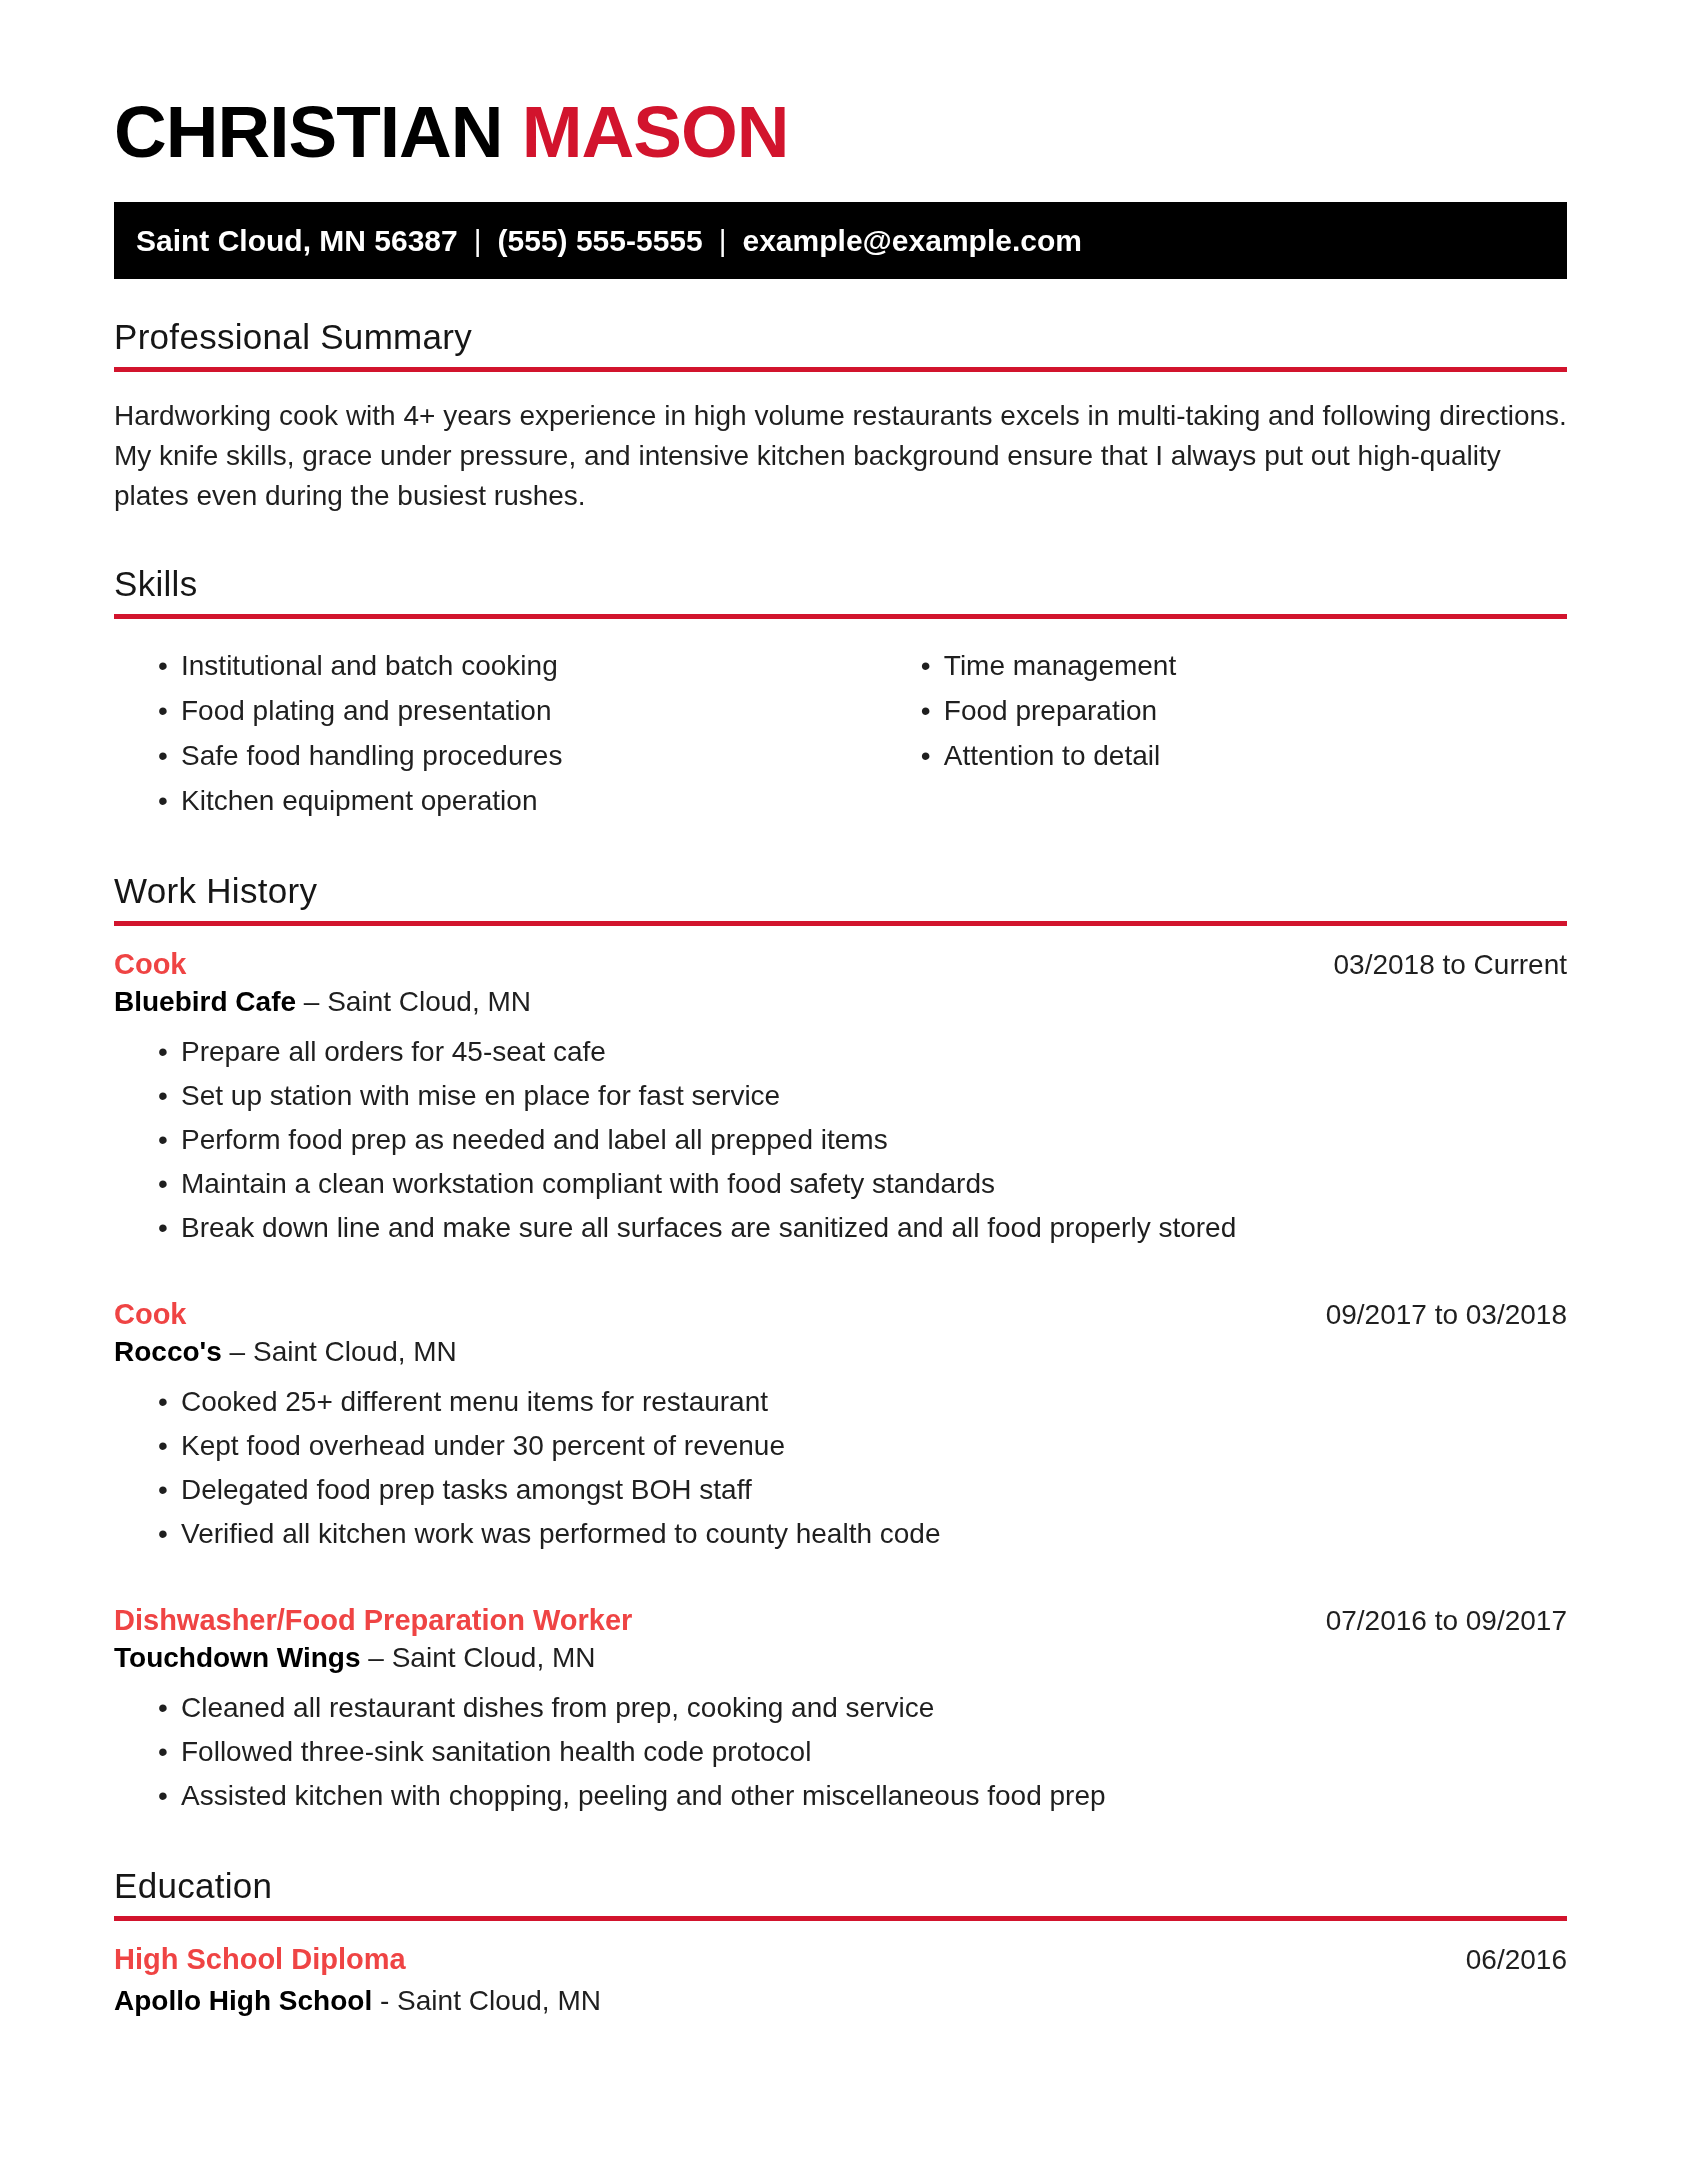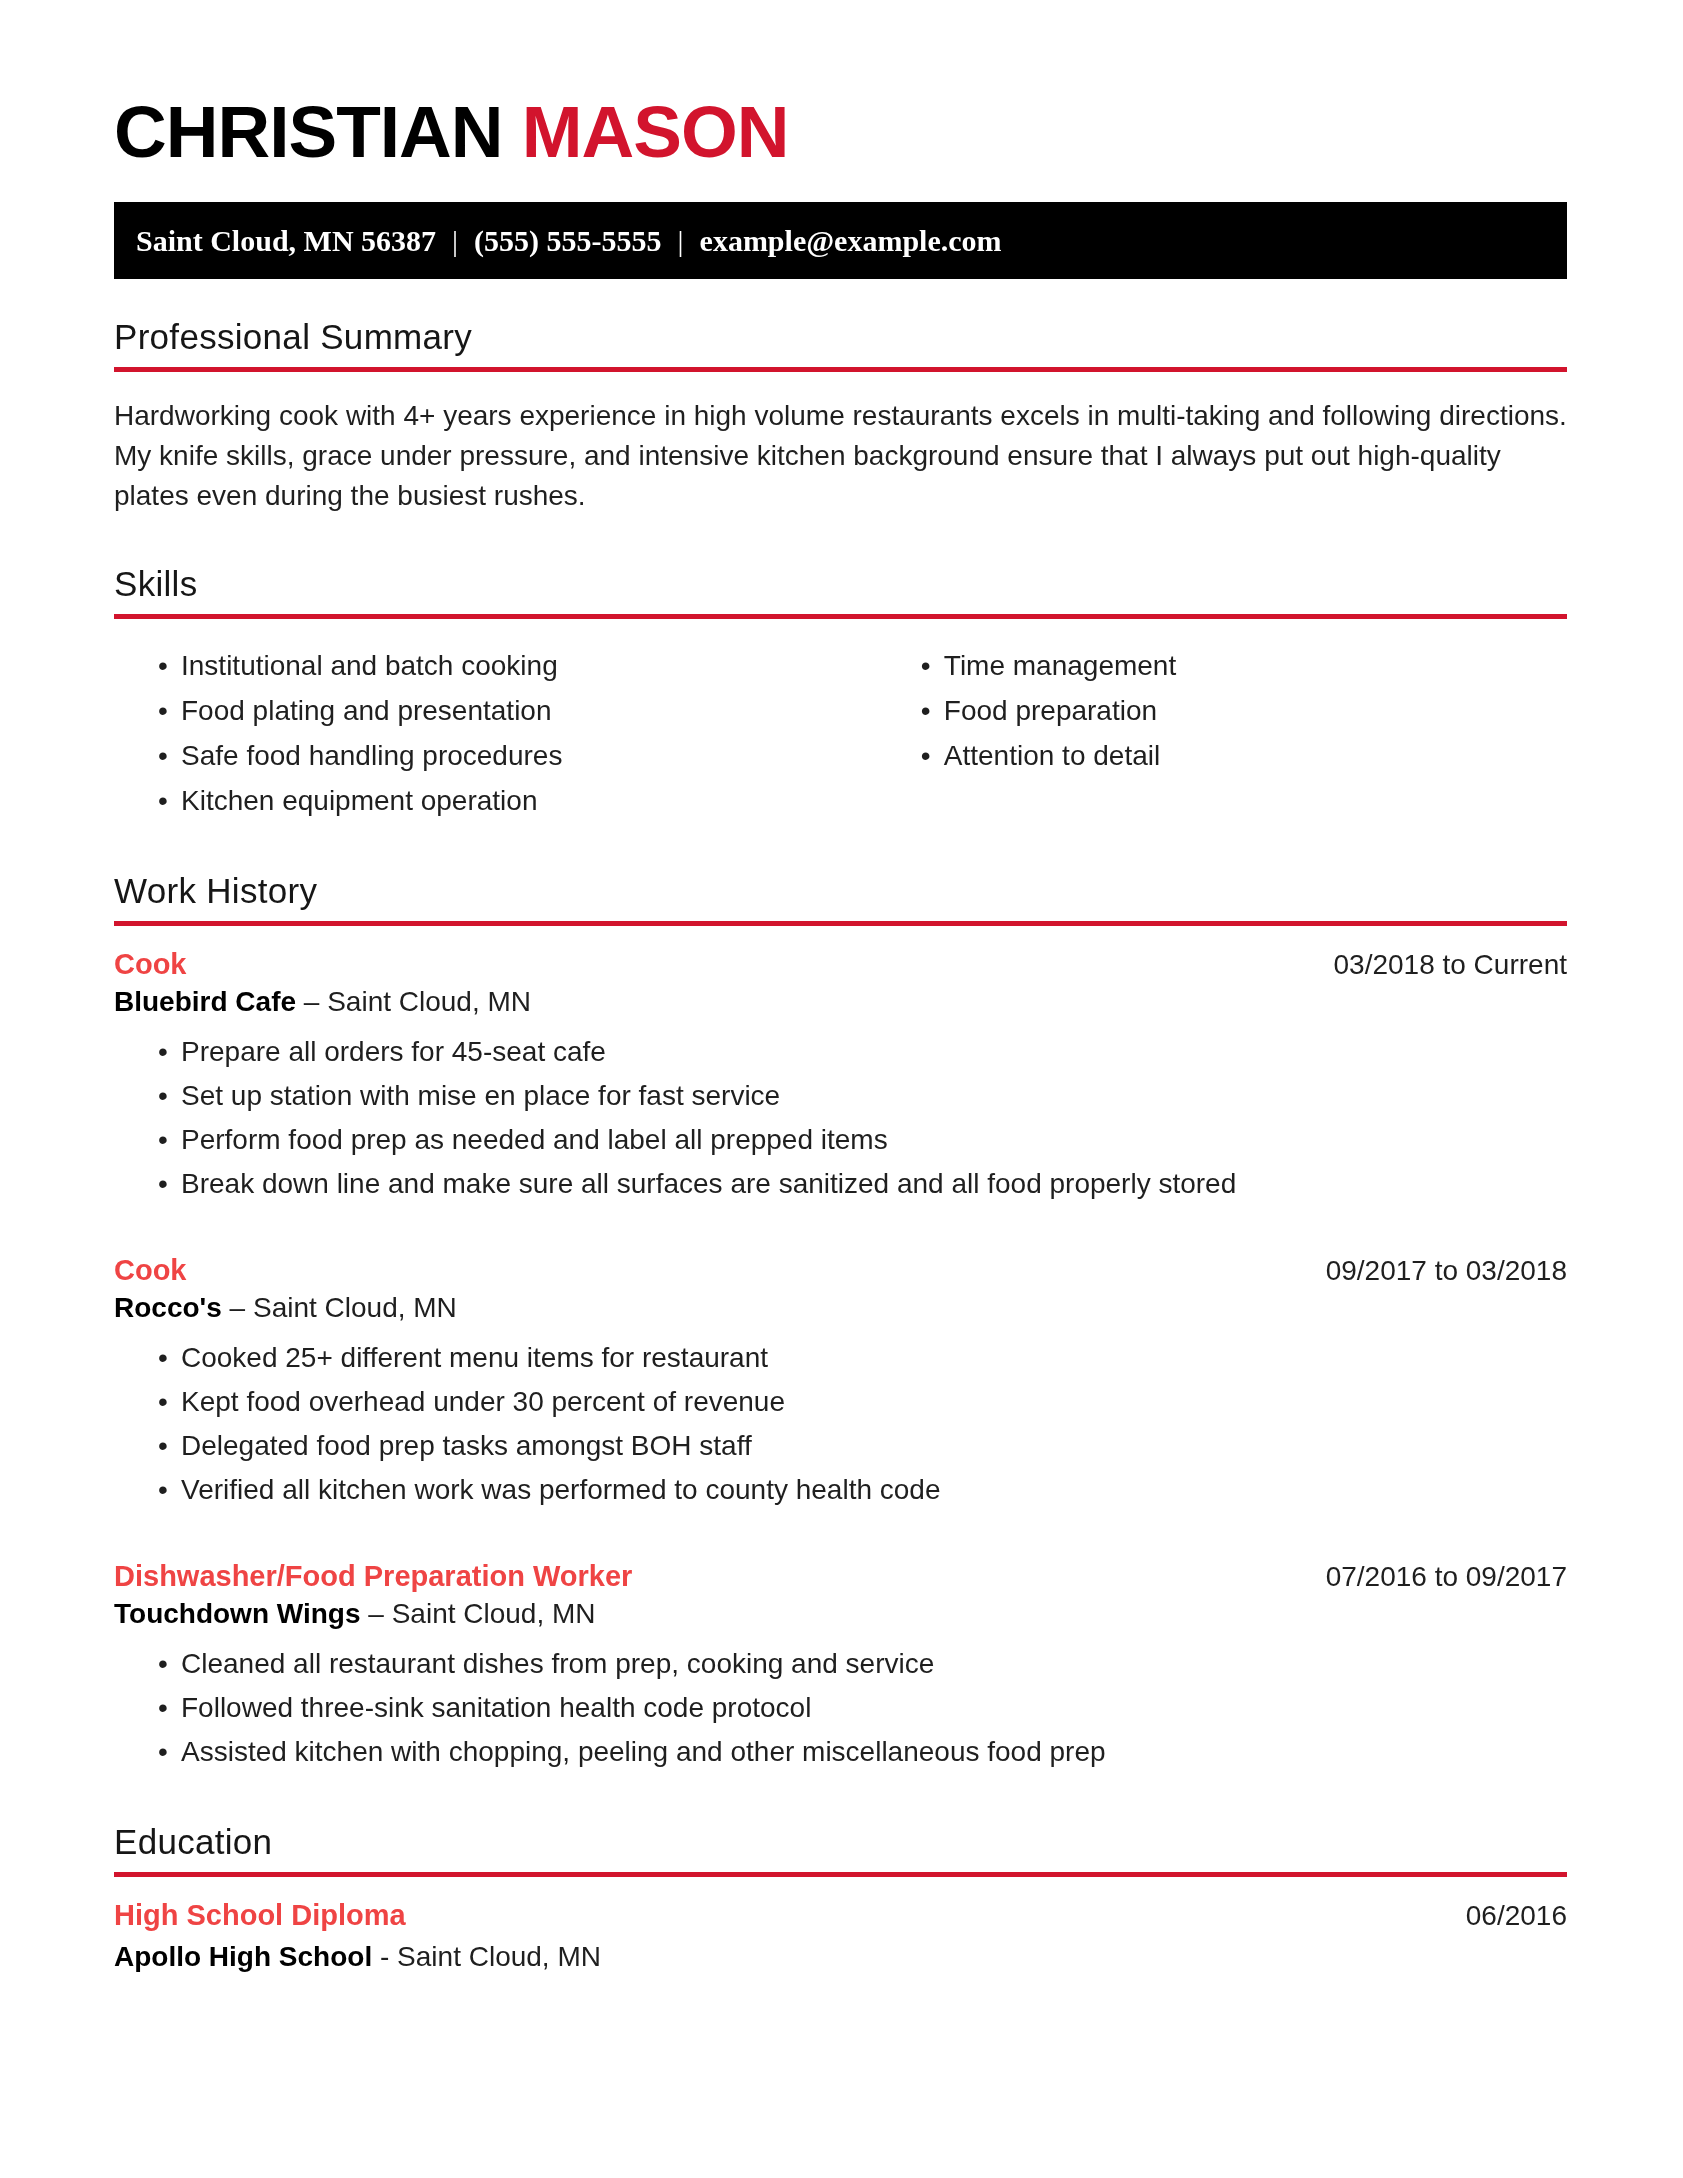--- a/index.html
+++ b/index.html
@@ -29,21 +29,20 @@
   .contact-bar {
     margin-top: 34px;
     background: #000;
     color: #fff;
     height: 77px;
     line-height: 77px;
     font-size: 30px;
     font-weight: 700;
     padding: 0 22px;
     white-space: nowrap;
-    font-family: Liberation Serif, serif;
   }
   .contact-bar .sep { margin: 0 16px; font-weight: 400; }
 
   
   .sec { margin-top: 48px; }
   .sec.first { margin-top: 38px; }
   .sec h2 {
     margin: 0;
     font-size: 35px;
     font-weight: 400;
@@ -144,20 +143,21 @@
     <article class="job">
       <div class="title-row">
         <h3>Cook</h3>
         <span class="dates">03/2018 to Current</span>
       </div>
       <div class="employer-line"><span class="bold">Bluebird Cafe</span> <span>–</span> <span>Saint Cloud, MN</span></div>
       <ul class="blist">
         <li>Prepare all orders for 45-seat cafe</li>
         <li>Set up station with mise en place for fast service</li>
         <li>Perform food prep as needed and label all prepped items</li>
+        <li>Maintain a clean workstation compliant with food safety standards</li>
         <li>Break down line and make sure all surfaces are sanitized and all food properly stored</li>
       </ul>
     </article>
 
     <article class="job">
       <div class="title-row">
         <h3>Cook</h3>
         <span class="dates">09/2017 to 03/2018</span>
       </div>
       <div class="employer-line"><span class="bold">Rocco's</span> <span>–</span> <span>Saint Cloud, MN</span></div>

